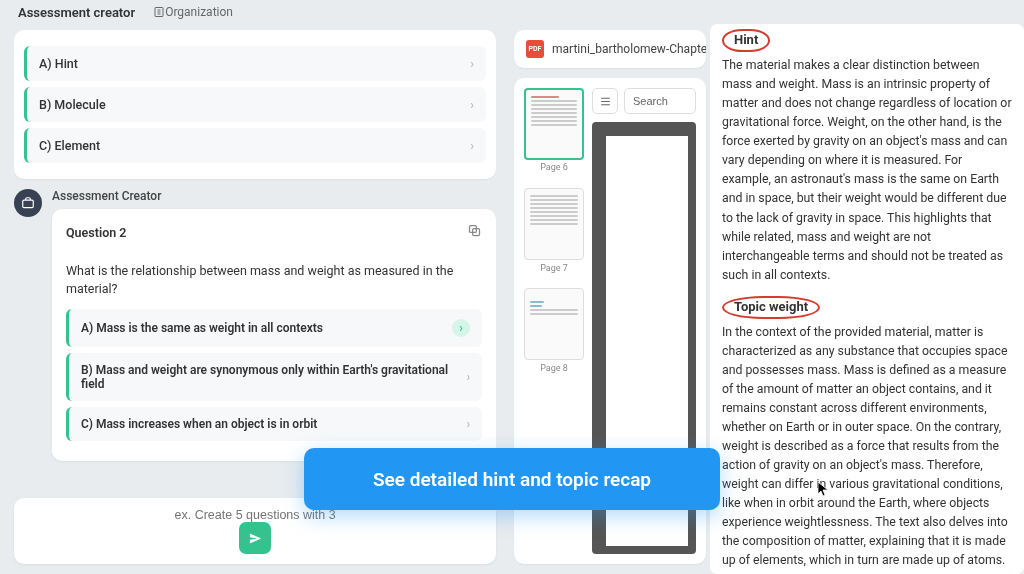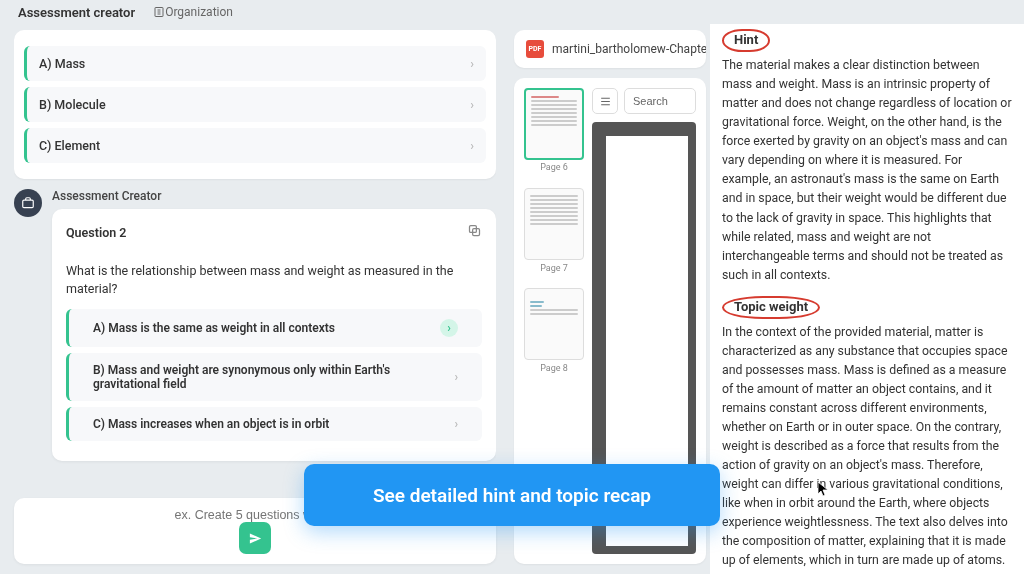--- a/index.html
+++ b/index.html
@@ -31,21 +31,21 @@
   .bot-ic { width: 28px; height: 28px; border-radius: 50%; background: #374151; display: flex; align-items: center; justify-content: center; flex-shrink: 0; }
   .bot-ic svg { width: 14px; height: 14px; stroke: #fff; fill: none; }
   .bot-content { flex: 1; }
   .bot-who { font-size: 12px; font-weight: 500; color: #444; margin-bottom: 6px; }
   
   .qcard { background: #fff; border-radius: 10px; padding: 14px; box-shadow: 0 1px 3px rgba(0,0,0,0.06); }
   .qhead { display: flex; align-items: center; margin-bottom: 20px; }
   .qlabel { font-size: 12.5px; font-weight: 600; color: #333; }
   .copy-ic { margin-left: auto; color: #888; cursor: pointer; }
   .qtext { font-size: 12.5px; color: #333; margin-bottom: 12px; line-height: 1.4; }
-  .answer-row2 { display: flex; align-items: center; background: #f7f8fa; border-left: 3px solid #34c38f; border-radius: 6px; padding: 10px 24px; margin: 6px 0; font-size: 12px; font-weight: 600; color: #333; }
+  .answer-row2 { display: flex; align-items: center; background: #f7f8fa; border-left: 3px solid #34c38f; border-radius: 6px; padding: 10px 12px; margin: 6px 0; font-size: 12px; font-weight: 600; color: #333; }
   .answer-row2.correct .chev { color: #34c38f; background: #d4f5e8; border-radius: 50%; width: 18px; height: 18px; display: flex; align-items: center; justify-content: center; }
   .answer-row2 .chev { margin-left: auto; color: #bbb; }
   
   .input-wrap { margin-top: 8px; background: #fff; border-radius: 10px; padding: 10px 12px; display: flex; align-items: center; box-shadow: 0 1px 3px rgba(0,0,0,0.06); flex-direction: column; }
   .input-wrap input { flex: 1; border: none; outline: none; font-size: 12.5px; color: #555; background: transparent; }
   .send-btn { width: 32px; height: 32px; border-radius: 7px; background: #34c38f; display: flex; align-items: center; justify-content: center; cursor: pointer; }
   .send-btn svg { width: 15px; height: 15px; fill: #fff; }
   
   
   .mid { width: 200px; padding: 6px 4px 10px 4px; display: flex; flex-direction: column; gap: 10px; }
@@ -60,27 +60,27 @@
   .thumb-lines span { height: 2px; background: #ccc; border-radius: 1px; }
   .thumb-lines span.r { background: #d88; width: 60%; }
   .viewer-right { flex: 1; display: flex; flex-direction: column; gap: 8px; }
   .viewer-tools { display: flex; gap: 6px; align-items: center; }
   .tool-btn { width: 26px; height: 26px; border: 1px solid #ddd; border-radius: 5px; display: flex; align-items: center; justify-content: center; background: #fff; }
   .search-btn { flex: 1; height: 26px; border: 1px solid #ddd; border-radius: 5px; background: #fff; font-size: 11px; color: #666; text-align: left; padding: 0 8px; overflow: hidden; }
   .page-view { flex: 1; background: #555; border-radius: 4px; padding: 14px 8px 8px 14px; }
   .page-sheet { background: #fff; width: 100%; height: 100%; }
   
   
-  .right { flex: 1; background: #fff; padding: 4px 12px 10px 12px; font-size: 12.3px; line-height: 1.55; color: #333; overflow: hidden; }
+  .right { flex: 1; background: #fff; padding: 4px 12px 10px 12px; font-size: 12.3px; line-height: 1.55; color: #333; overflow: hidden; border-radius: 7px; }
   .right h4 { font-size: 13px; font-weight: 700; margin: 2px 0 6px 0; display: inline-block; }
   .circ { border: 2px solid #d63b2f; border-radius: 50%/60%; padding: 1px 10px 3px 10px; }
   .right p { margin-bottom: 10px; }
   
   
-  .banner { position: absolute; left: 304px; top: 464px; width: 416px; height: 62px; background: #2196f3; border-radius: 10px; display: flex; align-items: center; justify-content: center; color: #fff; font-size: 19px; font-weight: 600; box-shadow: 0 6px 20px rgba(33,150,243,0.35); }
+  .banner { position: absolute; left: 304px; top: 448px; width: 416px; height: 62px; background: #2196f3; border-radius: 10px; display: flex; align-items: center; justify-content: center; color: #fff; font-size: 19px; font-weight: 600; box-shadow: 0 6px 20px rgba(33,150,243,0.35); }
   
   .cursor { position: absolute; left: 818px; top: 482px; width: 12px; height: 16px; pointer-events: none; }
 </style>
 </head>
 <body>
 
 <div class="topbar">
   <span class="title">Assessment creator</span>
   <span class="org">
     <svg viewBox="0 0 24 24" fill="none" stroke="#666" stroke-width="2">
@@ -90,21 +90,21 @@
     <span>Organization</span>
   </span>
 </div>
 
 <div class="main">
 
   <div class="left">
     <div class="chat-scroll">
       <div class="card">
         <div class="answer-row">
-          <span>A) Mass</span>
+          <span>A) Hint</span>
           <span class="chev">›</span>
         </div>
         <div class="answer-row">
           <span>B) Molecule</span>
           <span class="chev">›</span>
         </div>
         <div class="answer-row">
           <span>C) Element</span>
           <span class="chev">›</span>
         </div>

